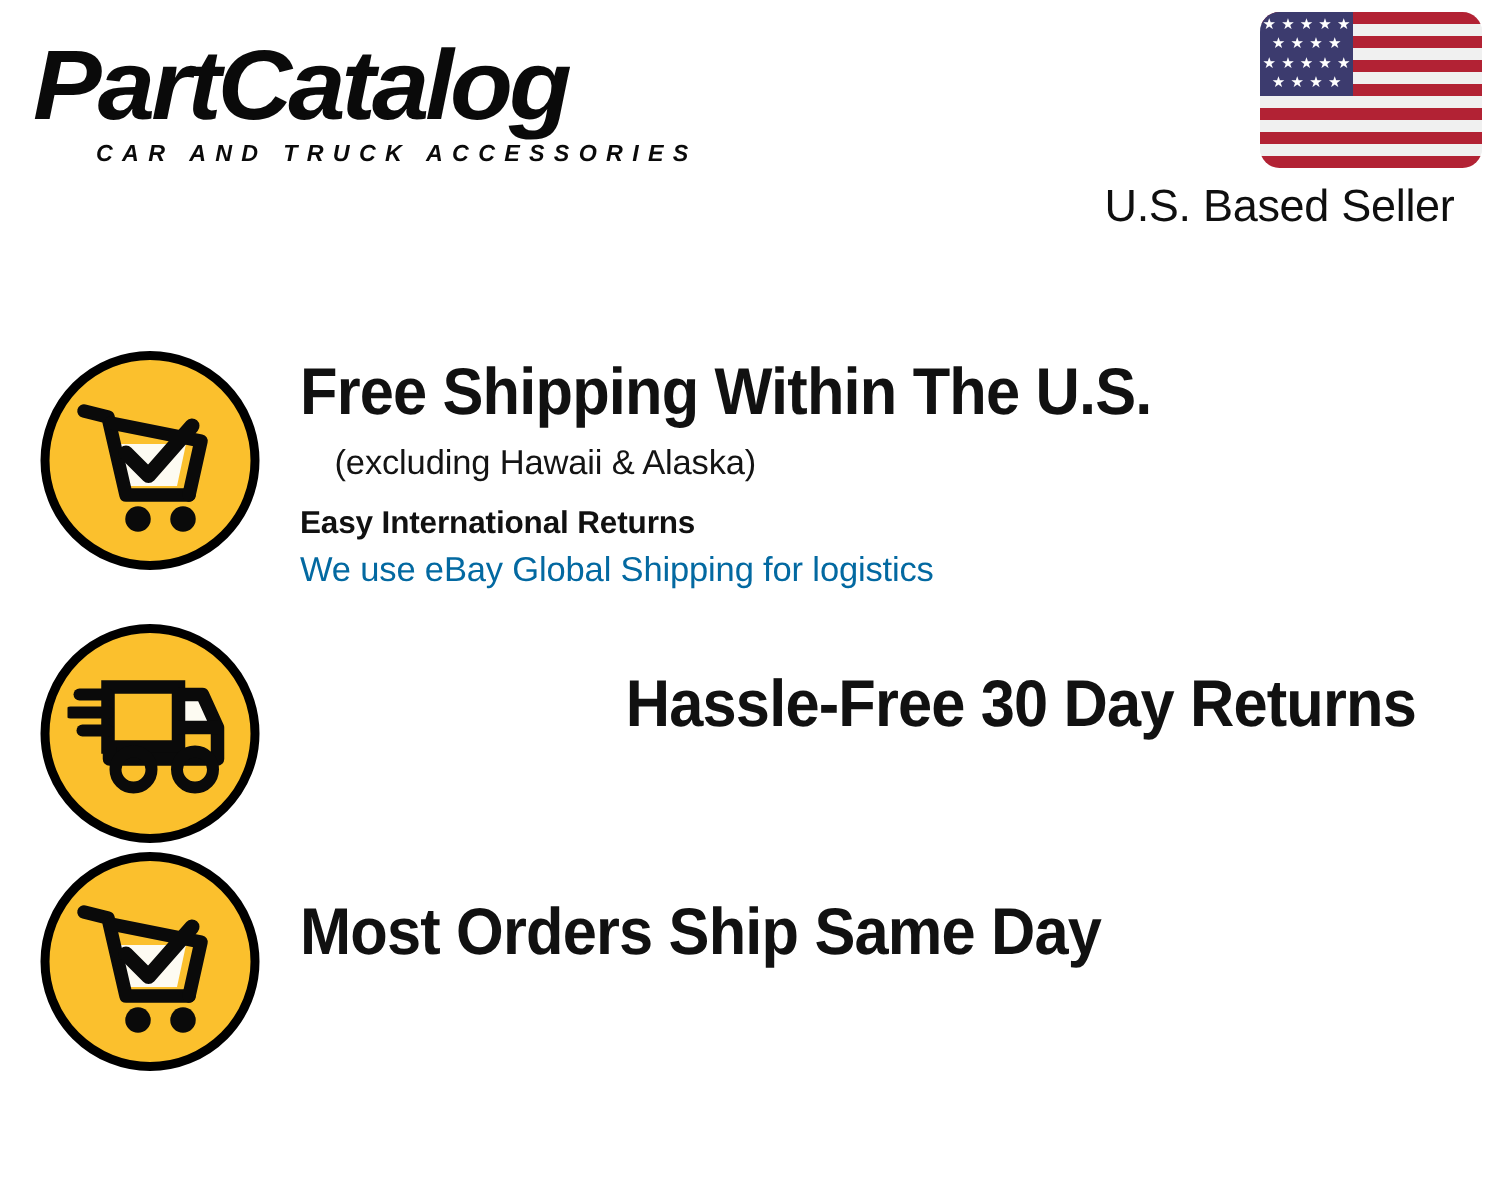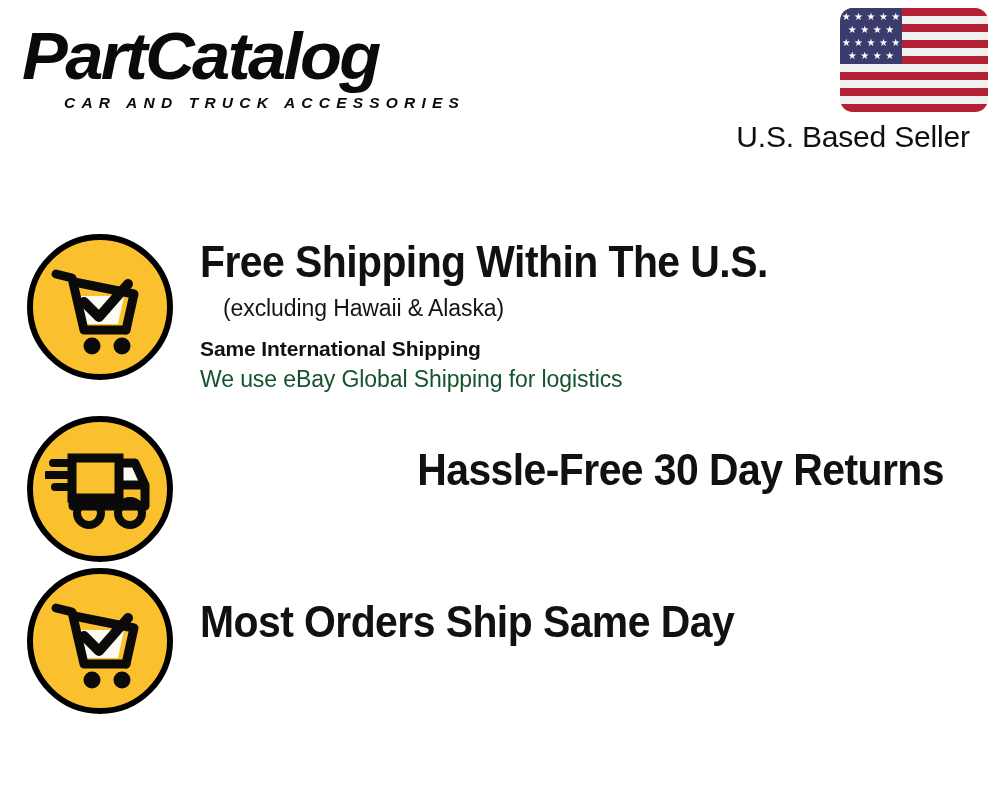--- a/index.html
+++ b/index.html
@@ -189,21 +189,21 @@
     line-height: 30px;
     color: #111111;
     letter-spacing: -0.1px;
     margin-top: 10px;
   }
   .feature-sub-text {
     font-family: "Liberation Sans", sans-serif;
     font-weight: normal;
     font-size: 23px;
     line-height: 31px;
-    color: #14532d;
+    color: #0369a1;
     letter-spacing: -0.1px;
   }
   .feature-title.centered-row { margin-top: 26px; }
 </style>
 </head>
 <body>
 
 <div id="header">
 
   <div id="brand-logo">
@@ -271,21 +271,21 @@
           <path d="M26,24 L86,36 L78,72" fill="none" stroke="#0a0a0a" stroke-width="9" stroke-linecap="round" stroke-linejoin="round"></path>
           <path d="M36,44 L51,59 L80,26" fill="none" stroke="#0a0a0a" stroke-width="10" stroke-linecap="round" stroke-linejoin="round"></path>
           <circle cx="44" cy="88" r="8.5" fill="#0a0a0a"></circle>
           <circle cx="74" cy="88" r="8.5" fill="#0a0a0a"></circle>
         </svg>
       </div>
     </div>
     <div class="feature-text">
       <div class="feature-title">Free Shipping Within The U.S.</div>
       <div class="feature-note">(excluding Hawaii &amp; Alaska)</div>
-      <div class="feature-sub-title">Same International Shipping</div>
+      <div class="feature-sub-title">Easy International Returns</div>
       <div class="feature-sub-text">We use eBay Global Shipping for logistics</div>
     </div>
   </div>
 
   <div class="feature-row" id="feature-row-1">
     <div class="feature-icon-wrap">
       <div class="badge-circle">
         <svg width="110" height="84" viewBox="0 0 110 84">
           <polygon points="74,20 88,20 96,38 74,38" fill="#fdfbf2"></polygon>
           <rect x="27" y="11" width="47" height="40" fill="none" stroke="#0a0a0a" stroke-width="9"></rect>

